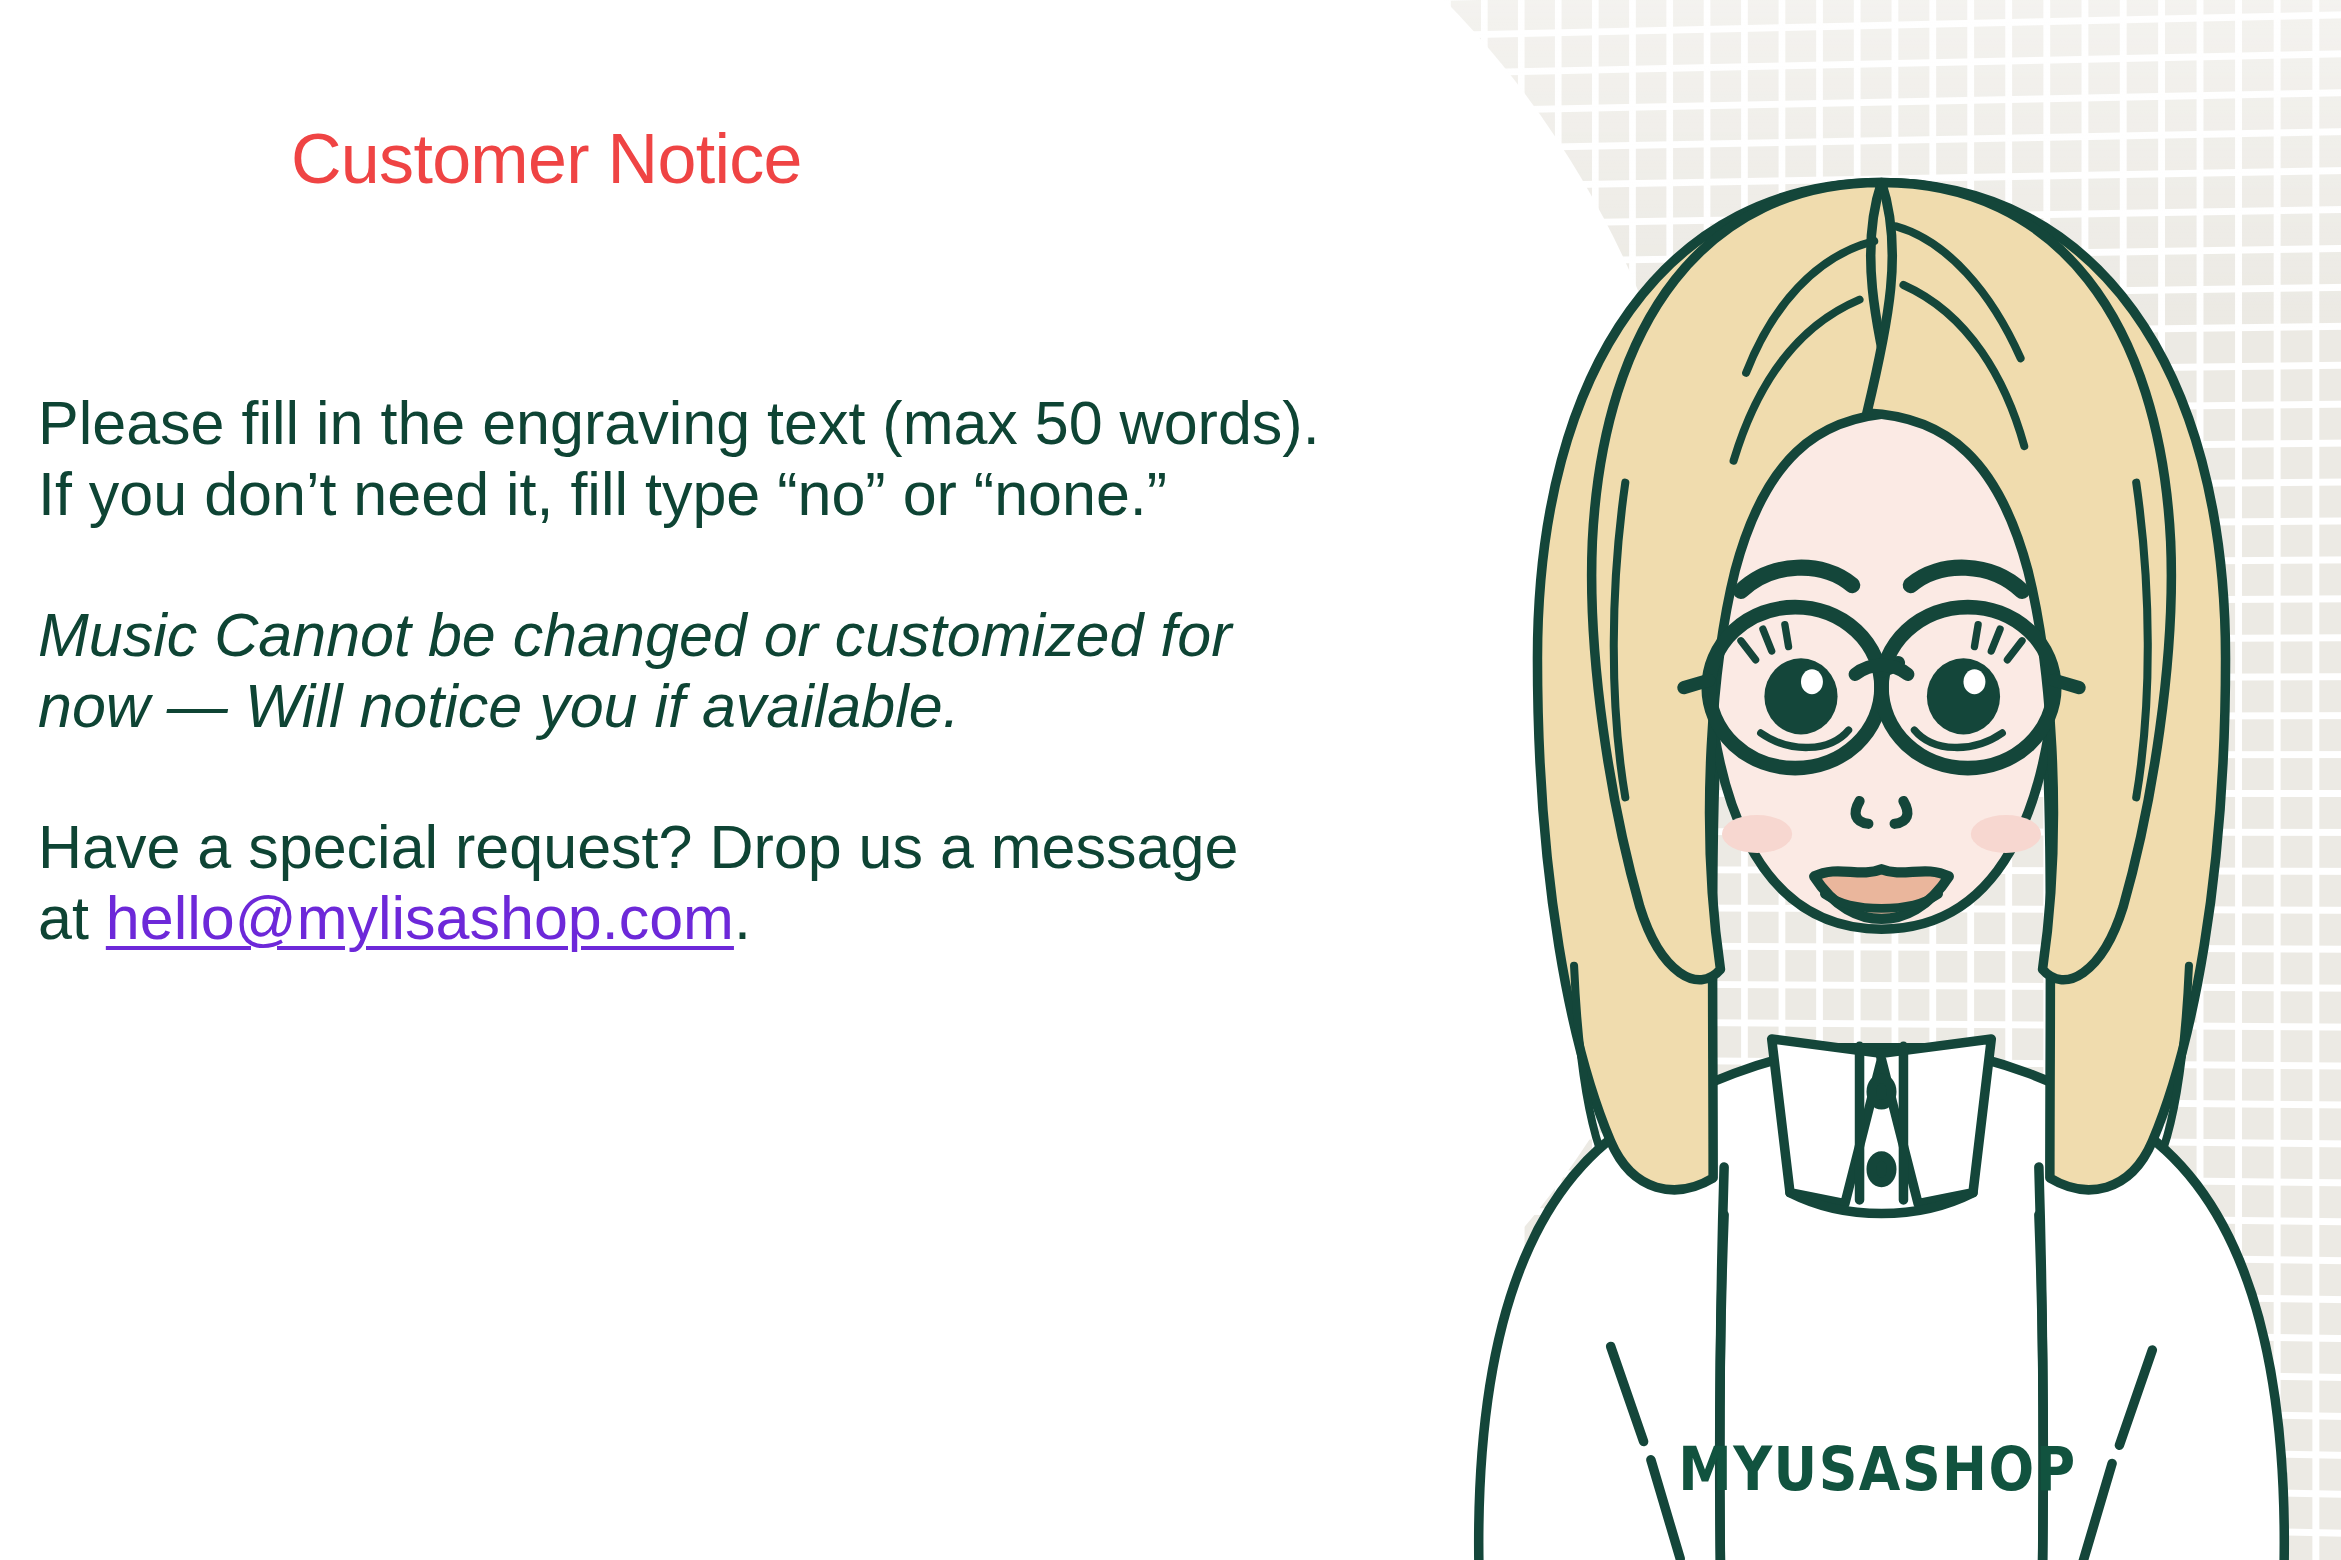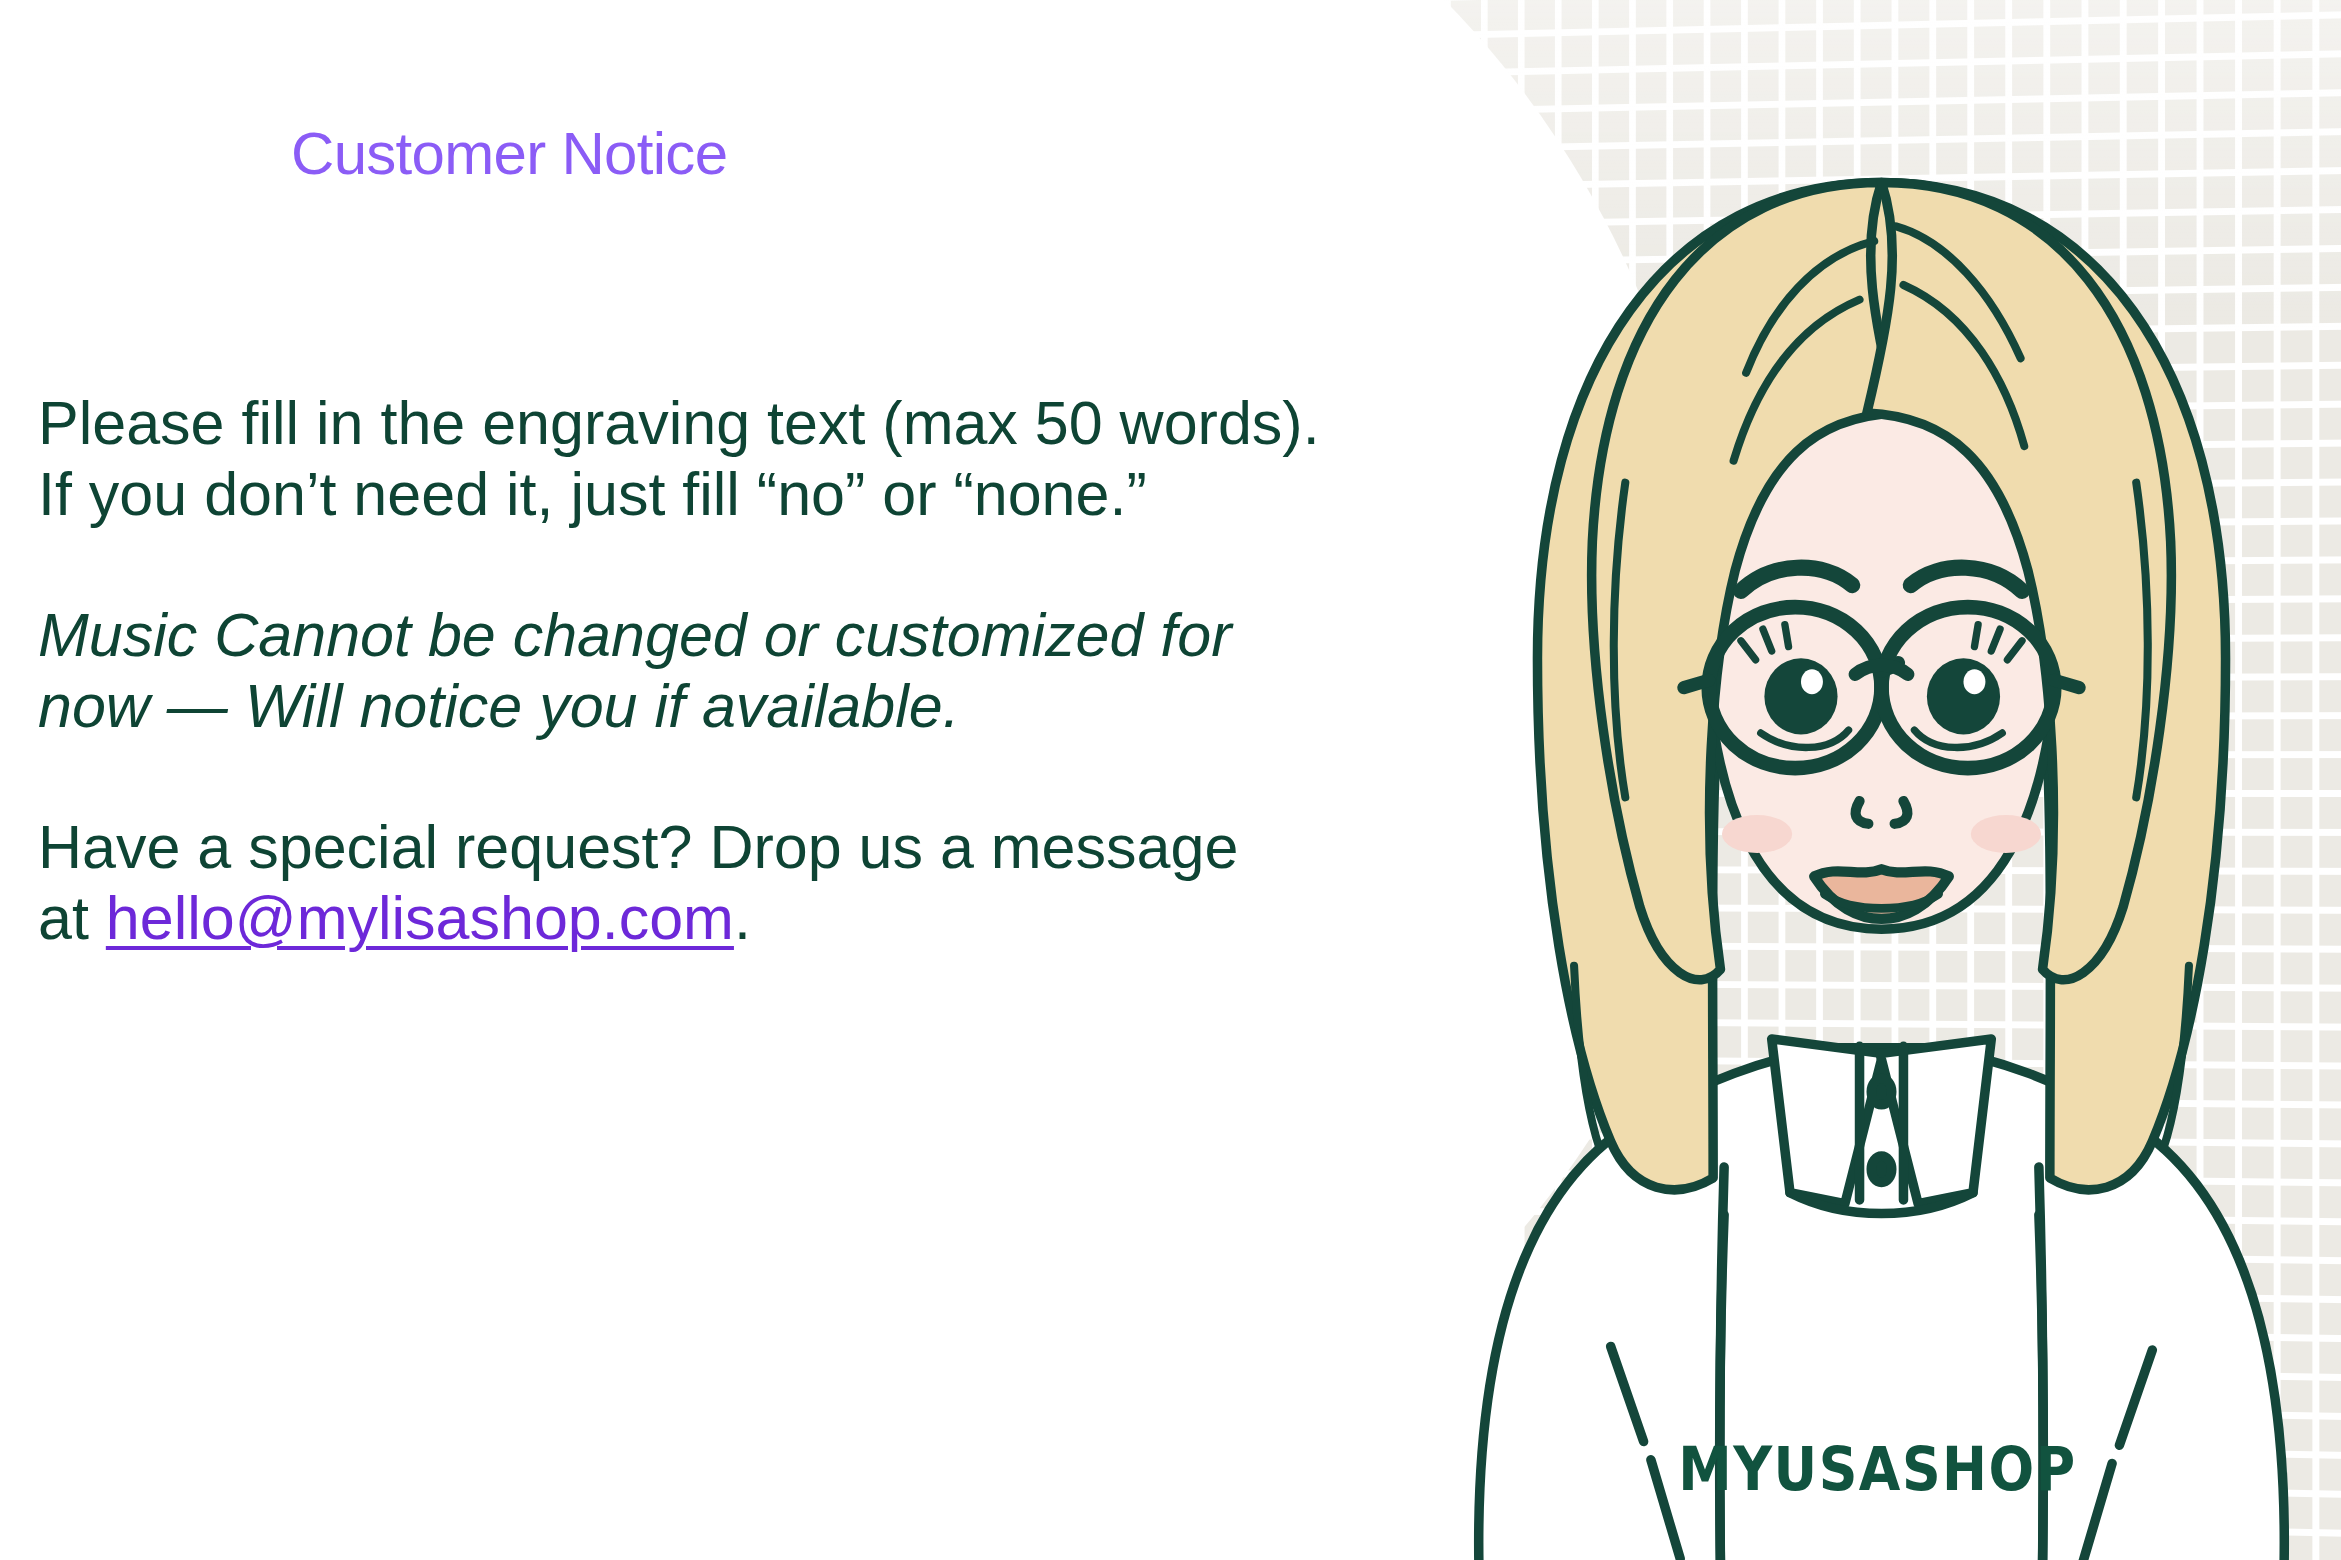--- a/index.html
+++ b/index.html
@@ -47,22 +47,22 @@
     position:absolute;left:0px;top:915px;width:1244px;height:659px;background:#ffffff;
   }
   .bubble-patch2{
     position:absolute;left:0px;top:0px;width:1098px;height:659px;background:#ffffff;
   }
 
   
   .textwrap{position:absolute;left:0;top:0;width:1420px;height:1560px;}
   .title{
     position:absolute;left:291px;top:124px;
-    font-size:60px;font-weight:400;letter-spacing:-0.7px;
-    color:#8b5cf6;white-space:nowrap;line-height:1;
+    font-size:70px;font-weight:400;letter-spacing:-0.7px;
+    color:#ef4444;white-space:nowrap;line-height:1;
   }
   .para{
     position:absolute;left:38px;
     font-size:61px;font-weight:400;line-height:1.16;
     color:#0e4434;white-space:nowrap;
   }
   .para .line{display:block;}
   #p1{top:388px;}
   #p2{top:600px;font-style:italic;}
   #p3{top:812px;}
@@ -190,21 +190,21 @@
   </div>
 
   <div class="logo">MYUSASHOP</div>
 
   <div class="textwrap">
 
     <div class="title">Customer Notice</div>
 
     <div class="para" id="p1">
       <span class="line">Please fill in the engraving text (max 50 words).</span>
-      <span class="line">If you don’t need it, just fill “no” or “none.”</span>
+      <span class="line">If you don’t need it, fill type “no” or “none.”</span>
     </div>
 
     <div class="para" id="p2">
       <span class="line">Music Cannot be changed or customized for</span>
       <span class="line">now — Will notice you if available.</span>
     </div>
 
     <div class="para" id="p3">
       <span class="line">Have a special request? Drop us a message</span>
       <span class="line"><span>at </span><a class="email" href="#" style="color:#6d28d9;">hello@mylisashop.com</a><span>.</span></span>

